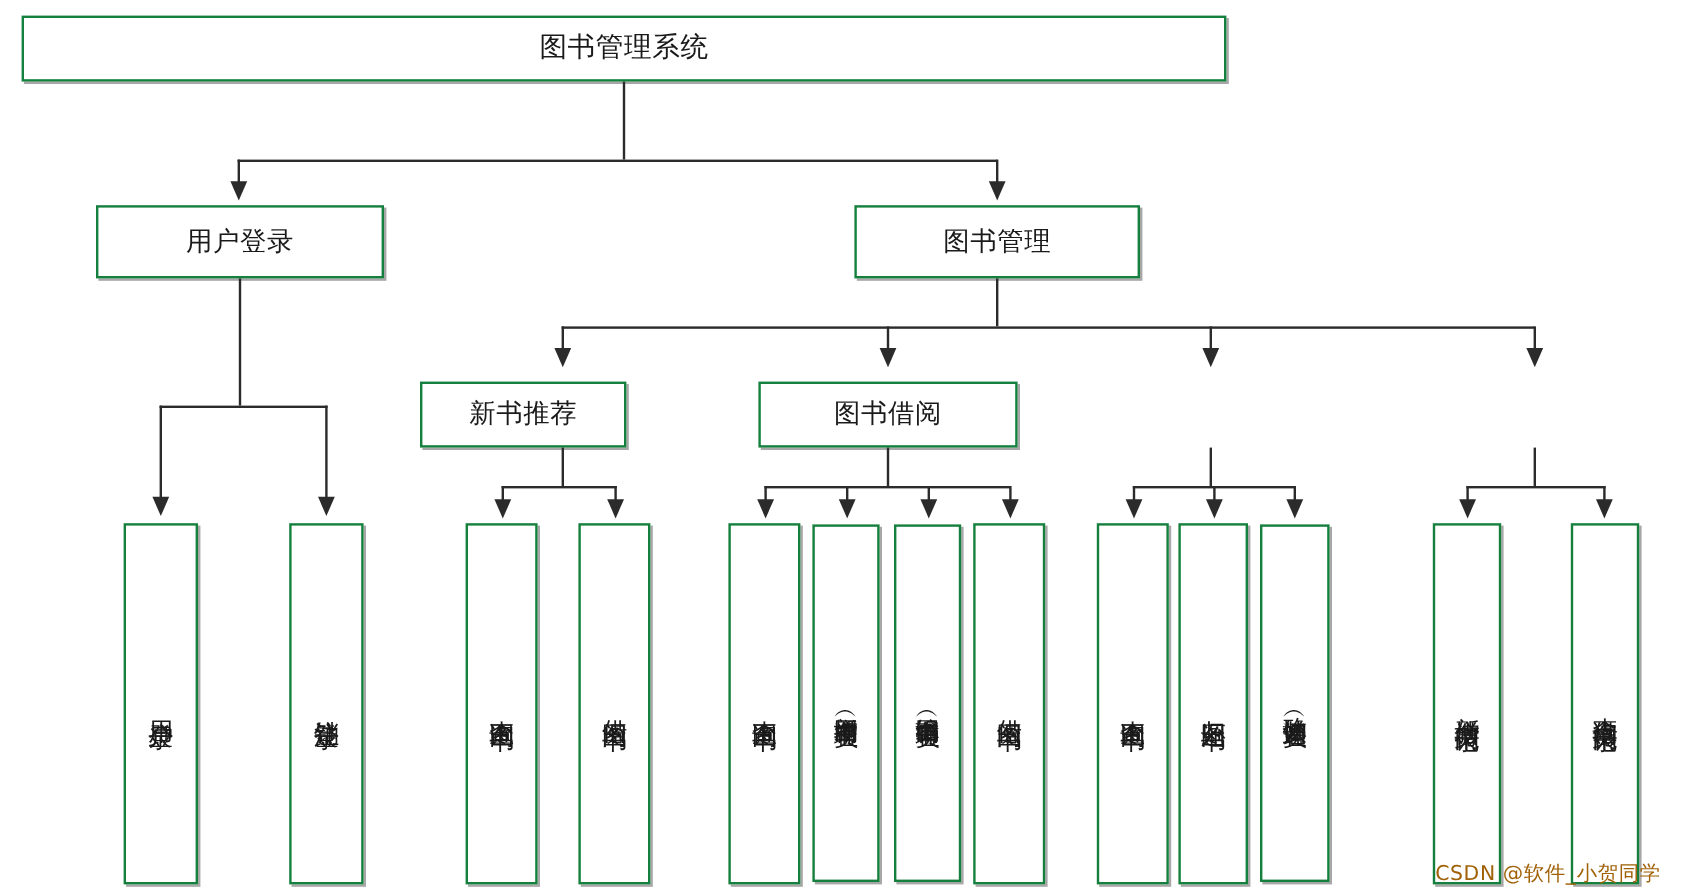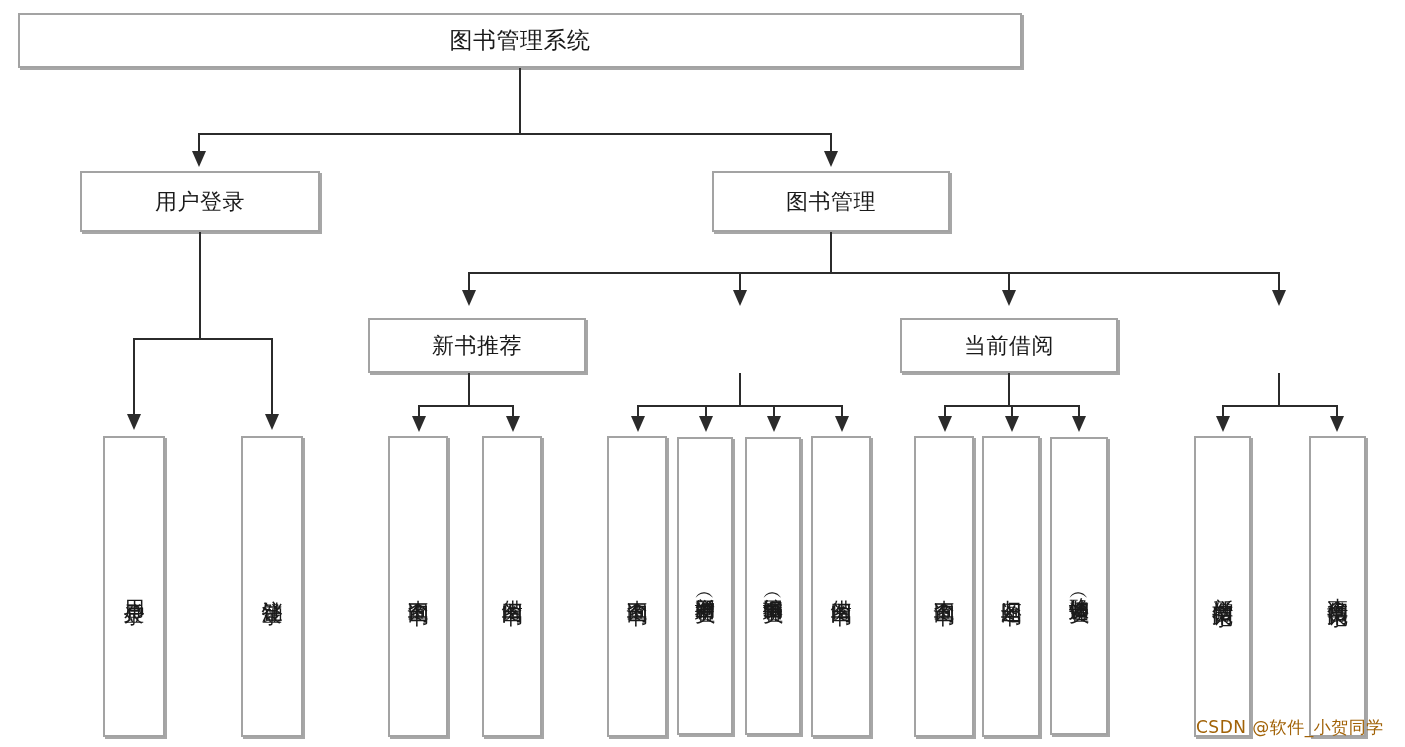--- a/index.html
+++ b/index.html
@@ -14,21 +14,21 @@
   #diagram {
     position: relative;
     width: 1405px;
     height: 747px;
     background: #ffffff;
     overflow: hidden;
   }
   .node {
     position: absolute;
     box-sizing: border-box;
-    border: 2px solid #a3a3a3;
+    border: 2px solid #15803d;
     background: #ffffff;
     display: flex;
     align-items: center;
     justify-content: center;
     box-shadow: 2px 2px 0 rgba(60,60,60,0.45);
   }
   .node .label {
     color: #1a1a1a;
     text-align: center;
     line-height: 1.15;
@@ -127,25 +127,25 @@
   <div class="hline" style="left:468px; top:272px; width:811px;"></div>
   <div class="vline" style="left:468px; top:272px; height:20px;"></div>
   <div class="arrow" style="left:462px; top:290px;"></div>
   <div class="vline" style="left:739px; top:272px; height:20px;"></div>
   <div class="arrow" style="left:733px; top:290px;"></div>
   <div class="vline" style="left:1008px; top:272px; height:20px;"></div>
   <div class="arrow" style="left:1002px; top:290px;"></div>
   <div class="vline" style="left:1278px; top:272px; height:20px;"></div>
   <div class="arrow" style="left:1272px; top:290px;"></div>
 
-  <div class="node horiz" style="left:368px; top:318px; width:218px; height:55px;">
+  <div class="node horiz" style="left:350px; top:318px; width:172px; height:55px;">
     <span class="label">新书推荐</span>
   </div>
-  <div class="node horiz" style="left:900px; top:318px; width:218px; height:55px;">
-    <span class="label">当前借阅</span>
+  <div class="node horiz" style="left:632px; top:318px; width:216px; height:55px;">
+    <span class="label">图书借阅</span>
   </div>
 
   <div class="vline" style="left:468px; top:373px; height:32px;"></div>
   <div class="hline" style="left:418px; top:405px; width:96px;"></div>
   <div class="vline" style="left:418px; top:405px; height:13px;"></div>
   <div class="arrow" style="left:412px; top:416px;"></div>
   <div class="vline" style="left:512px; top:405px; height:13px;"></div>
   <div class="arrow" style="left:506px; top:416px;"></div>
 
   <div class="vline" style="left:739px; top:373px; height:32px;"></div>

